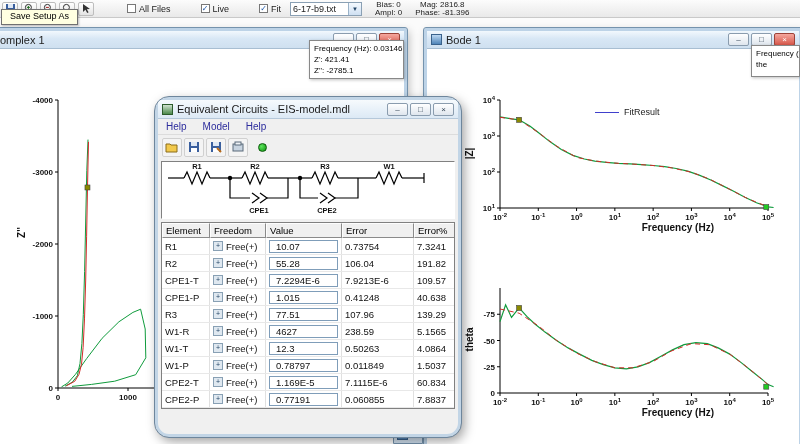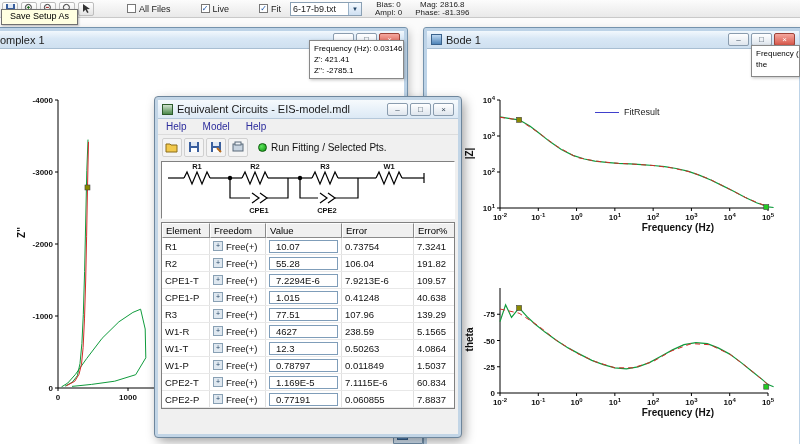--- a/index.html
+++ b/index.html
@@ -48,21 +48,21 @@
     transform:rotate(-90deg); color:#111; }
   .xlabel { position:absolute; font-size:10px; font-weight:bold; width:160px; text-align:right; color:#111; }
   .legend { position:absolute; display:flex; align-items:center; gap:5px; font-size:9px; color:#222; }
   .legend .line { width:24px; height:0; border-top:1.5px solid #4040cc; }
 
   .probe { position:absolute; background:#fff; border:1px solid #888; box-shadow:1px 1px 3px rgba(0,0,0,.25);
     font-size:8px; line-height:11px; padding:2px 4px; z-index:40; white-space:nowrap; overflow:hidden; }
 
   
   .dialog { position:absolute; left:155px; top:79px; width:306px; height:340px; background:#f0f0f0;
-    border:3px solid #c2d5e6; outline:1px solid #6e869c; border-radius:3px;
+    border:3px solid #c2d5e6; outline:1px solid #6e869c; border-radius:14px;
     box-shadow:3px 4px 12px rgba(0,0,0,.4); z-index:30; }
   .dlg-title { height:19px; display:flex; align-items:center; gap:4px; padding:0 4px;
     background:linear-gradient(#f6fafd,#dce9f5); font-size:11px; color:#1a1a1a; border-bottom:1px solid #b5c8da; }
   .dlg-icon { width:11px; height:11px; background:linear-gradient(#cfe2cf,#4c8a4c); border:1px solid #2c5c2c; }
   .dlg-menu { display:flex; font-size:10px; color:#2c2c9c; background:#f0f0f0; border-bottom:1px solid #dcdcdc; }
   .mitem { padding:2px 8px; }
   .dlg-tools { display:flex; align-items:center; gap:2px; padding:1px 4px; height:24px; }
   .tbtn { width:20px; height:19px; display:flex; align-items:center; justify-content:center;
     border:1px solid #d0d0d0; border-radius:2px; background:#f4f4f4; }
   .run { display:flex; align-items:center; gap:4px; margin-left:8px; font-size:10px; color:#111; }
@@ -334,21 +334,20 @@
           </svg>
         </span>
         <span class="tbtn">
           <svg width="12" height="12" viewBox="0 0 12 12">
             <rect x="1" y="3" width="10" height="7" fill="#c8d4e0" stroke="#5a6a7a"></rect>
               <rect x="3" y="1" width="6" height="3" fill="#eef2f6" stroke="#5a6a7a"></rect>
           </svg>
         </span>
         <span class="run">
           <span class="run-dot"></span>
-          <span>Run Fitting / Selected Pts.</span>
         </span>
       </div>
 
       <div class="circuit">
         <svg width="292" height="56" viewBox="0 0 292 56">
           <g stroke="#000" stroke-width="1.2" fill="none">
             <line x1="6" y1="16" x2="22" y2="16"></line>
             <polyline points="22,16 25,10 30,22 35,10 40,22 45,10 48,16"></polyline>
             <line x1="48" y1="16" x2="68" y2="16"></line>
             <line x1="68" y1="16" x2="80" y2="16"></line>

